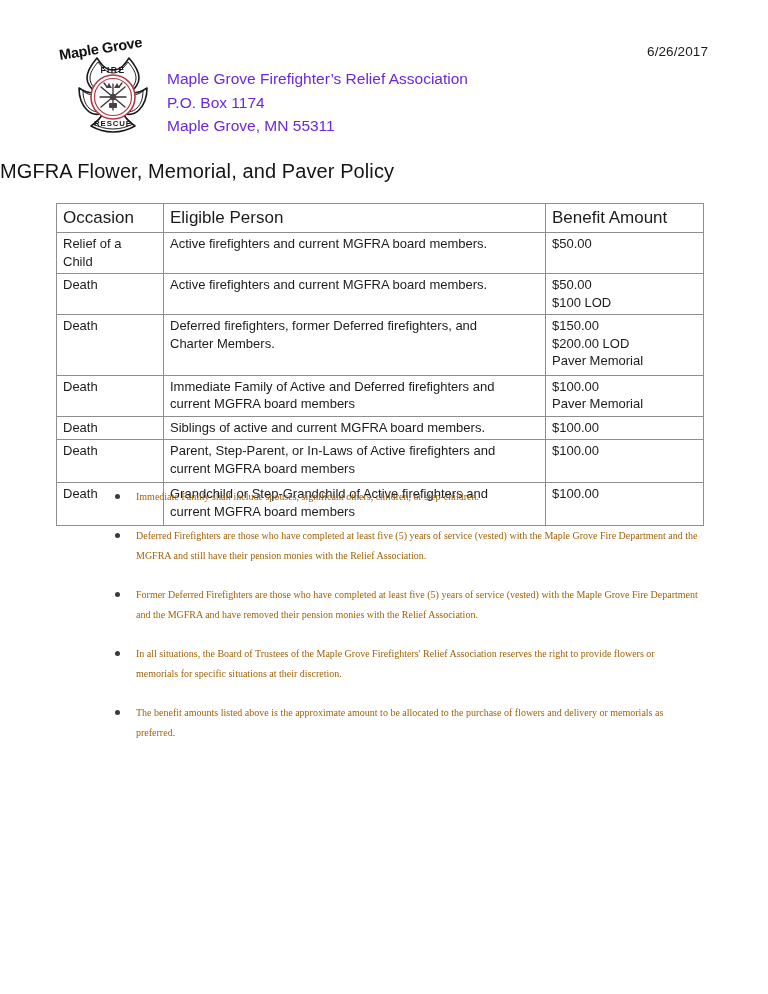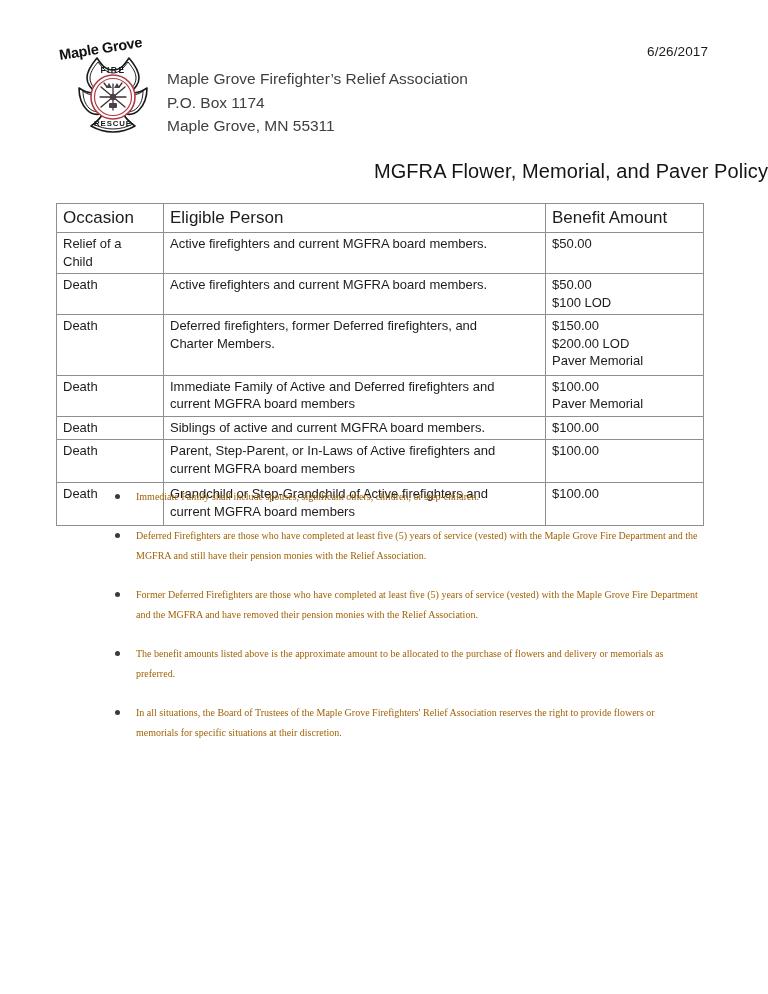--- a/index.html
+++ b/index.html
@@ -42,31 +42,31 @@
   }
   .logo svg { display: block; }
 
   
   .address {
     position: absolute;
     left: 167px;
     top: 67px;
     font-size: 15.5px;
     line-height: 23.5px;
-    color: #404040;
+    color: #6d28d9;
   }
   .address div { white-space: nowrap; }
 
   
   .doc-title {
     position: absolute;
     left: 0;
     right: 0;
     top: 160px;
-    text-align: right;
+    text-align: left;
     font-size: 20px;
     color: #141414;
     letter-spacing: 0.1px;
   }
 
   
   .benefit-table {
     position: absolute;
     left: 56px;
     top: 203px;
@@ -305,21 +305,21 @@
     <div class="note-item">
       <span class="note-bullet"></span>
       <span>Deferred Firefighters are those who have completed at least five (5) years of service (vested) with the Maple Grove Fire Department and the MGFRA and still have their pension monies with the Relief Association.</span>
     </div>
     <div class="note-item">
       <span class="note-bullet"></span>
       <span>Former Deferred Firefighters are those who have completed at least five (5) years of service (vested) with the Maple Grove Fire Department and the MGFRA and have removed their pension monies with the Relief Association.</span>
     </div>
     <div class="note-item">
       <span class="note-bullet"></span>
+      <span>In all situations, the Board of Trustees of the Maple Grove Firefighters' Relief Association reserves the right to provide flowers or memorials for specific situations at their discretion.</span>
+    </div>
+    <div class="note-item">
+      <span class="note-bullet"></span>
       <span>The benefit amounts listed above is the approximate amount to be allocated to the purchase of flowers and delivery or memorials as preferred.</span>
     </div>
-    <div class="note-item">
-      <span class="note-bullet"></span>
-      <span>In all situations, the Board of Trustees of the Maple Grove Firefighters' Relief Association reserves the right to provide flowers or memorials for specific situations at their discretion.</span>
-    </div>
   </div>
 
 </div>
 
 </body></html>

